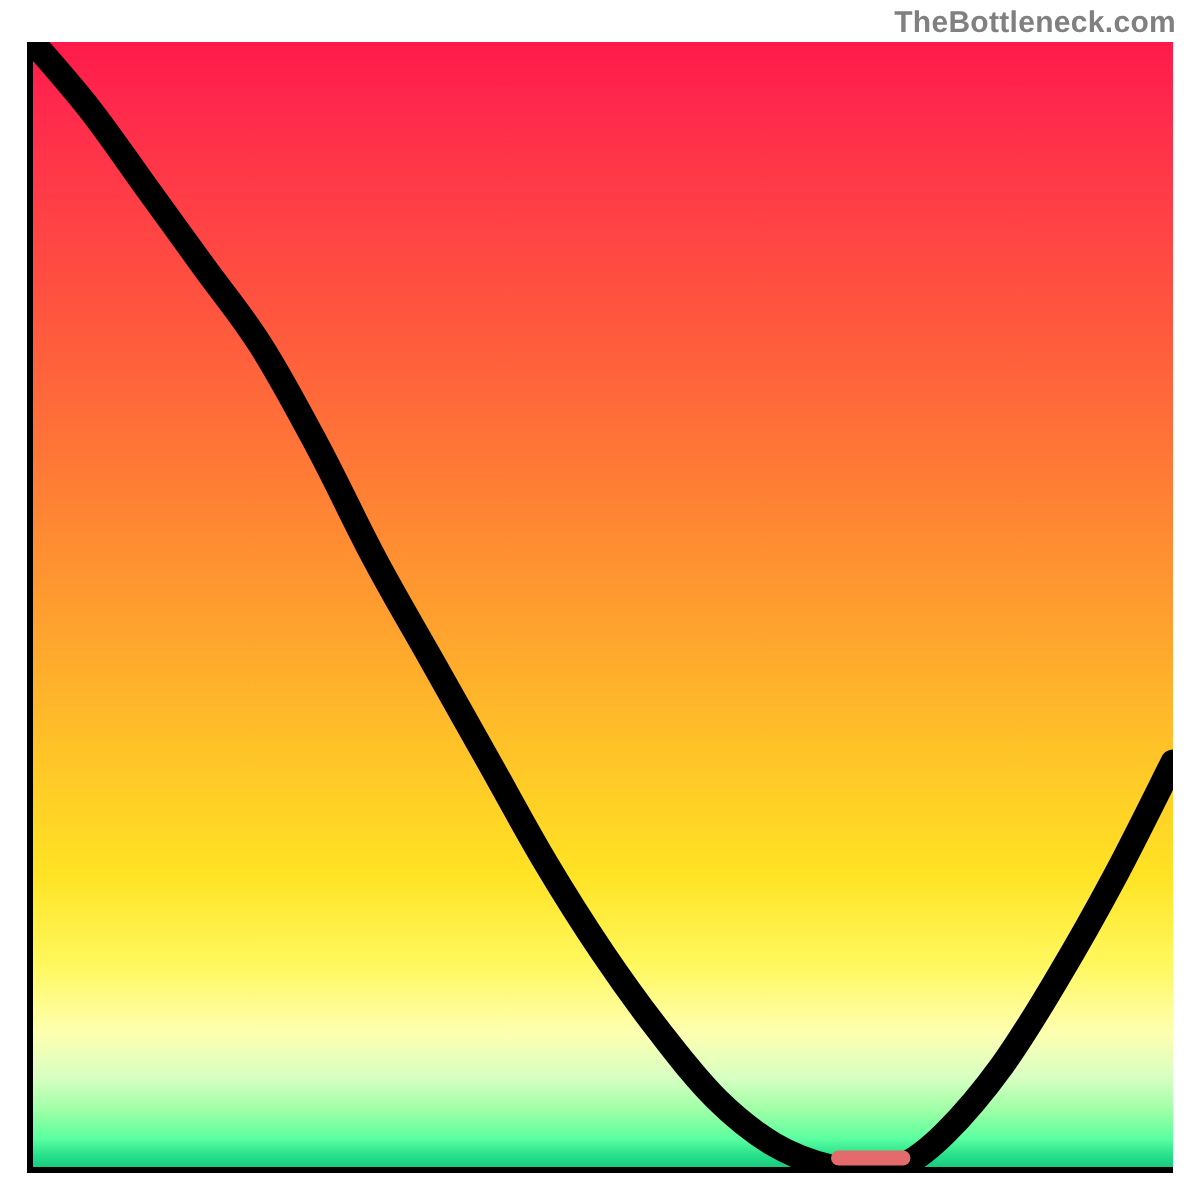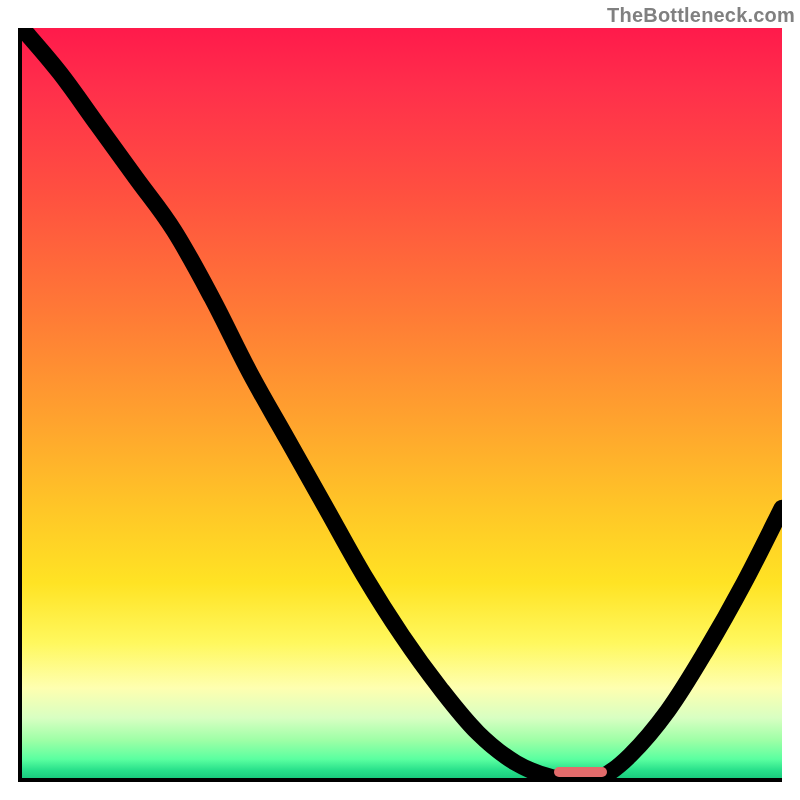--- a/index.html
+++ b/index.html
@@ -11,21 +11,21 @@
     font-family: Arial, Helvetica, sans-serif;
   }
   .stage {
     position: relative;
     width: 800px;
     height: 800px;
   }
   .watermark {
     position: absolute;
     top: 4px;
-    right: 5px;
+    right: 16px;
     font-size: 20px;
     font-weight: 600;
     color: #808080;
     letter-spacing: 0.2px;
   }
   .plot-frame {
     position: absolute;
     left: 18px;
     top: 28px;
     width: 764px;

